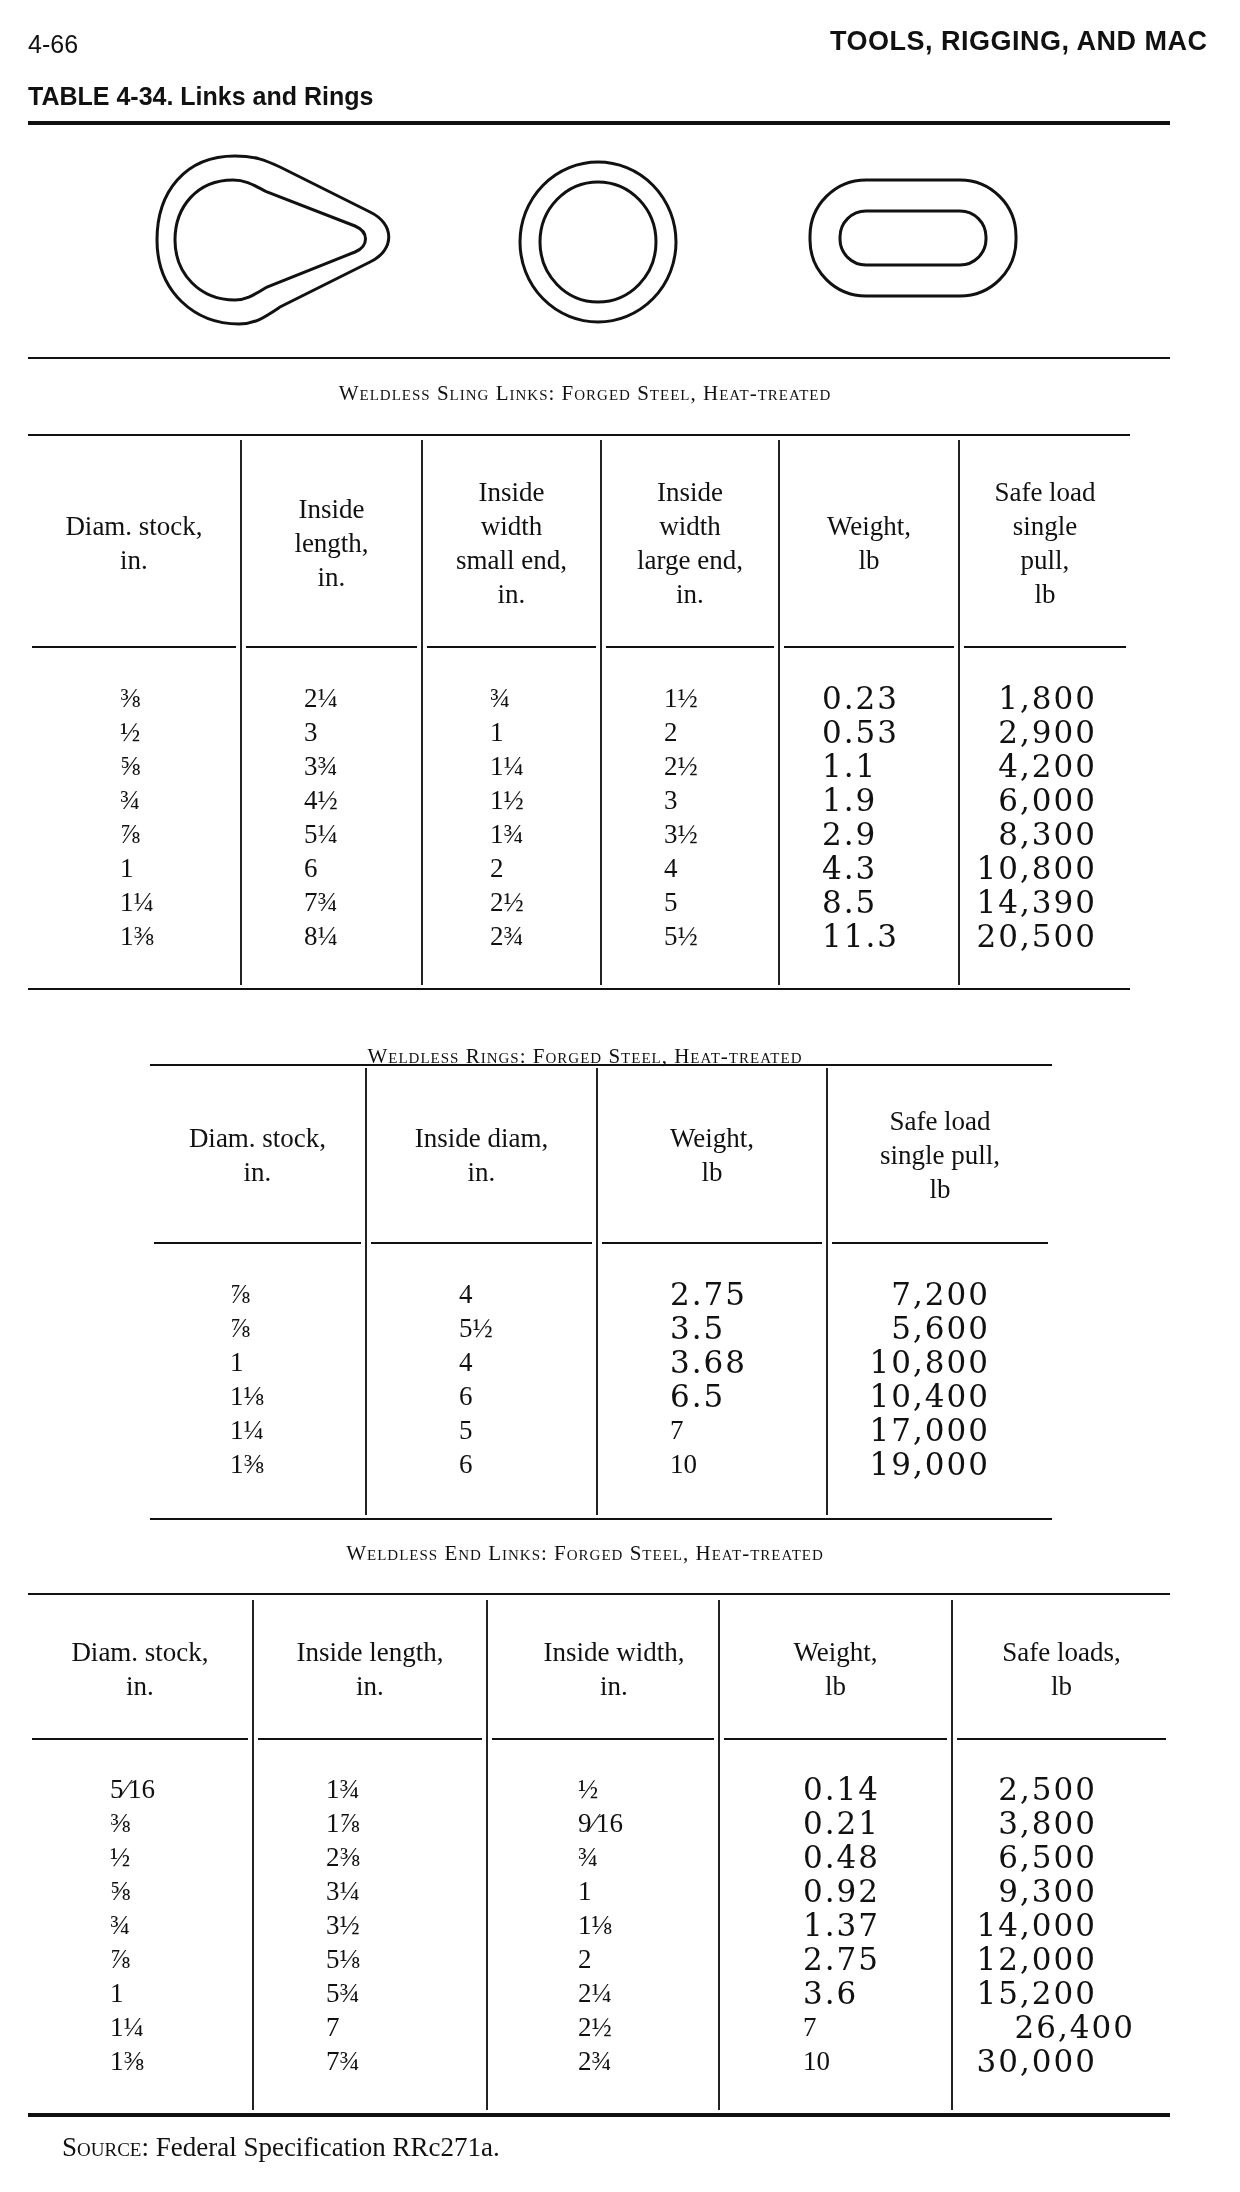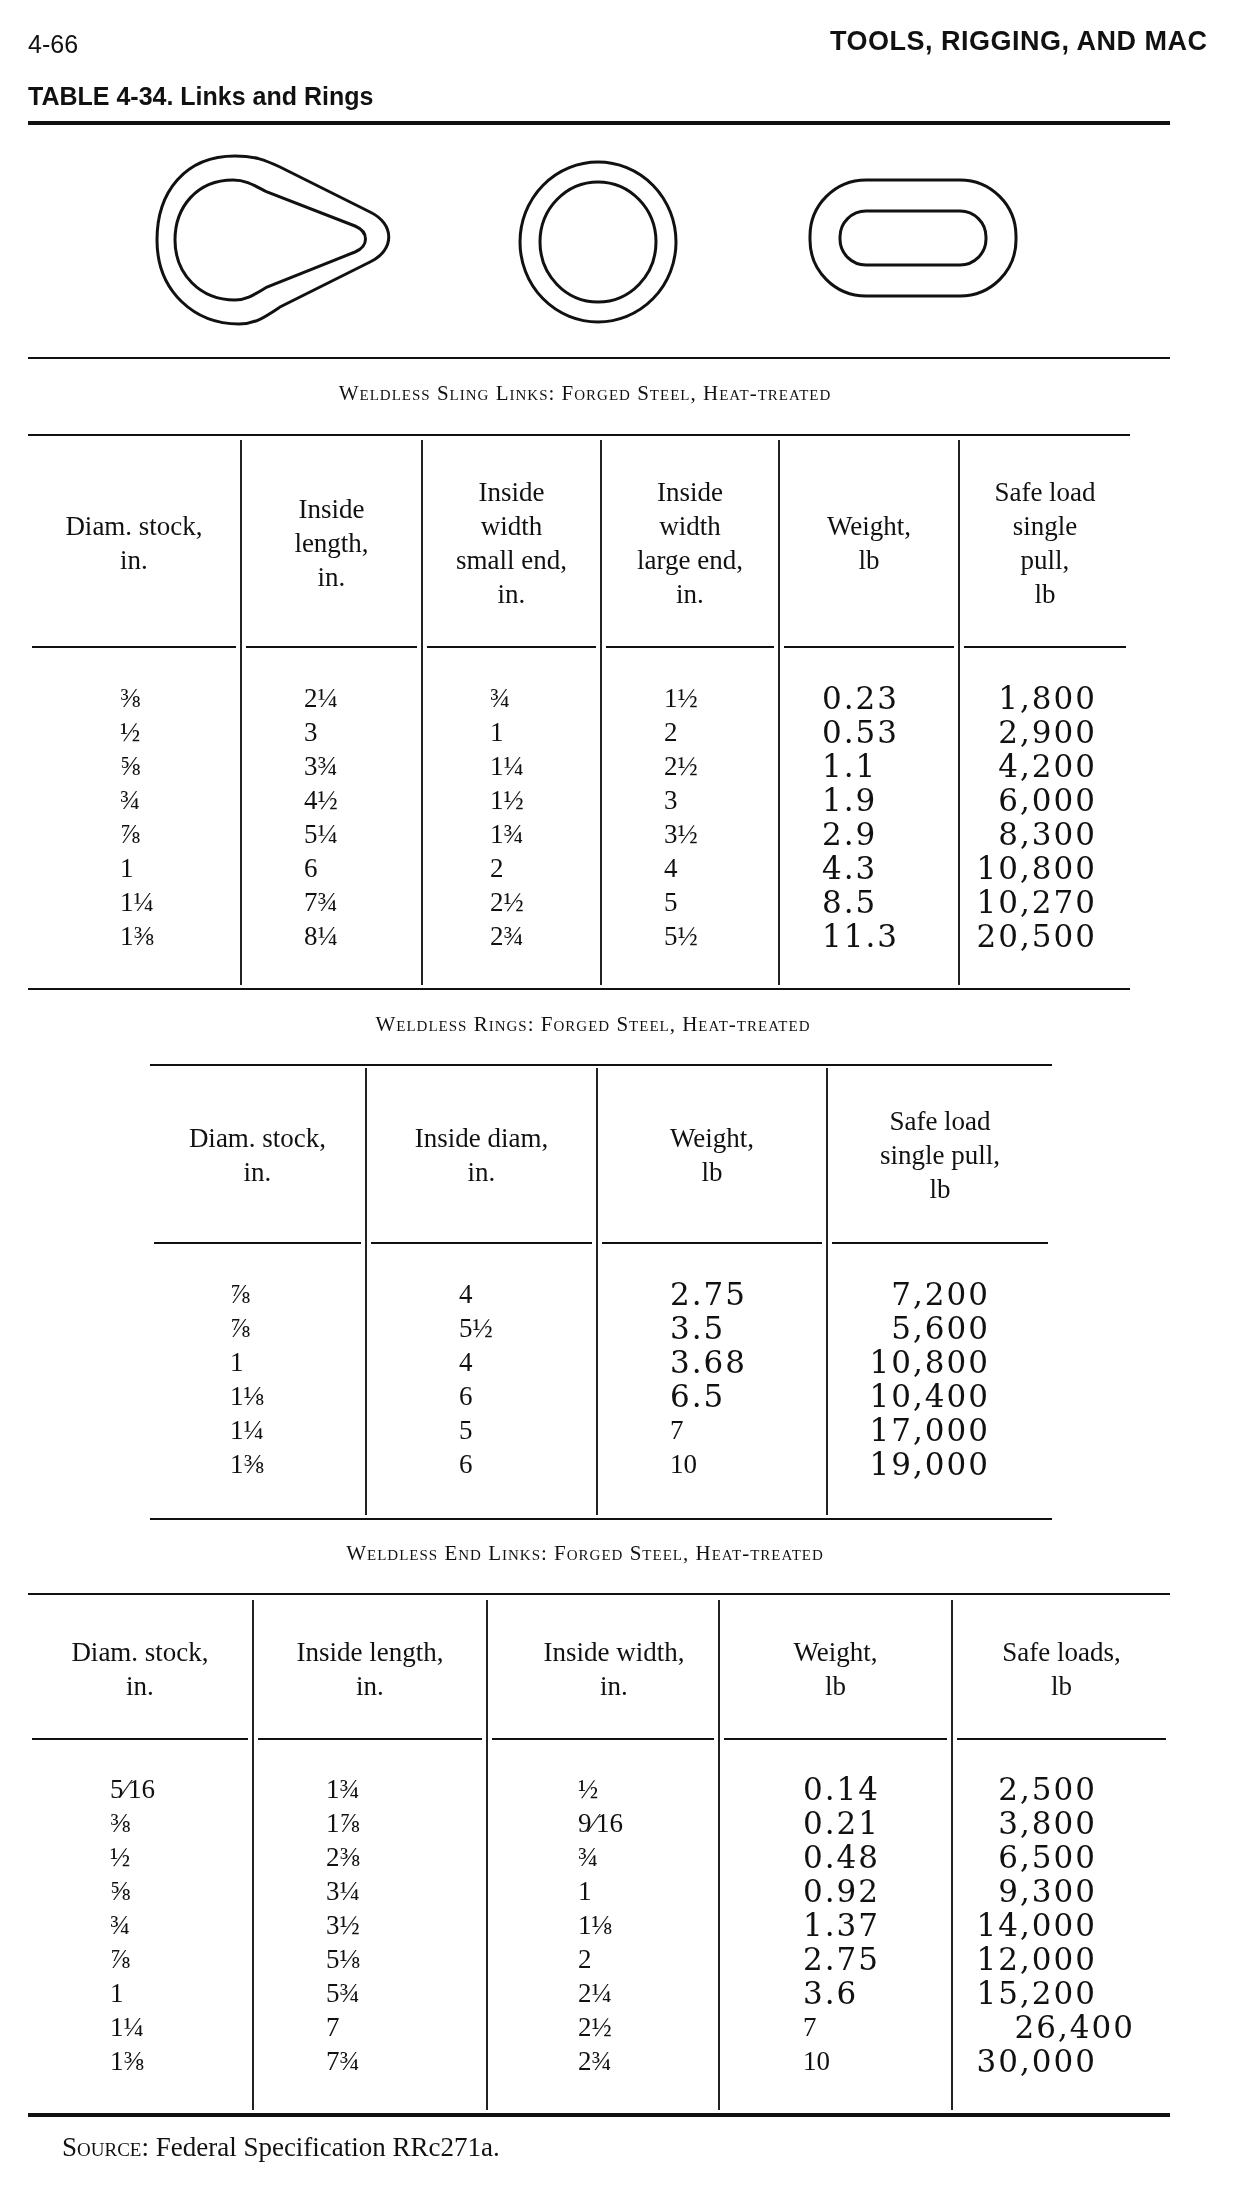--- a/index.html
+++ b/index.html
@@ -112,32 +112,32 @@
     <div class="cell" style="top: 851px; left: 304px;">6</div>
     <div class="cell" style="top: 851px; left: 490px;">2</div>
     <div class="cell" style="top: 851px; left: 664px;">4</div>
     <div class="cell num" style="top: 851px; left: 822px;">4.3</div>
     <div class="cell num" style="top: 851px; left: 960px; width: 137px; text-align: right;">10,800</div>
     <div class="cell" style="top: 885px; left: 120px;">1¼</div>
     <div class="cell" style="top: 885px; left: 304px;">7¾</div>
     <div class="cell" style="top: 885px; left: 490px;">2½</div>
     <div class="cell" style="top: 885px; left: 664px;">5</div>
     <div class="cell num" style="top: 885px; left: 822px;">8.5</div>
-    <div class="cell num" style="top: 885px; left: 960px; width: 137px; text-align: right;">10,270</div>
+    <div class="cell num" style="top: 885px; left: 960px; width: 137px; text-align: right;">14,390</div>
     <div class="cell" style="top: 919px; left: 120px;">1⅜</div>
     <div class="cell" style="top: 919px; left: 304px;">8¼</div>
     <div class="cell" style="top: 919px; left: 490px;">2¾</div>
     <div class="cell" style="top: 919px; left: 664px;">5½</div>
     <div class="cell num" style="top: 919px; left: 822px;">11.3</div>
     <div class="cell num" style="top: 919px; left: 960px; width: 137px; text-align: right;">20,500</div>
   </div>
 
 <div class="rule thin" style="left:28px; top:988px; width:1102px;"></div>
 
-<div class="section-title" style="top:1012px;padding-left:8px;">Weldless Rings: Forged Steel, Heat-treated</div>
+<div class="section-title" style="top:1044px;">Weldless Rings: Forged Steel, Heat-treated</div>
 <div class="rule thin" style="left:150px; top:1064px; width:902px;"></div>
 
 <div id="rings-table">
     <div class="vline" style="left: 365px; top: 1068px; height: 447px;"></div>
     <div class="vline" style="left: 596px; top: 1068px; height: 447px;"></div>
     <div class="vline" style="left: 826px; top: 1068px; height: 447px;"></div>
     <div class="rule thin" style="left: 154px; top: 1242px; width: 207px;"></div>
     <div class="rule thin" style="left: 371px; top: 1242px; width: 221px;"></div>
     <div class="rule thin" style="left: 602px; top: 1242px; width: 220px;"></div>
     <div class="rule thin" style="left: 832px; top: 1242px; width: 216px;"></div>

